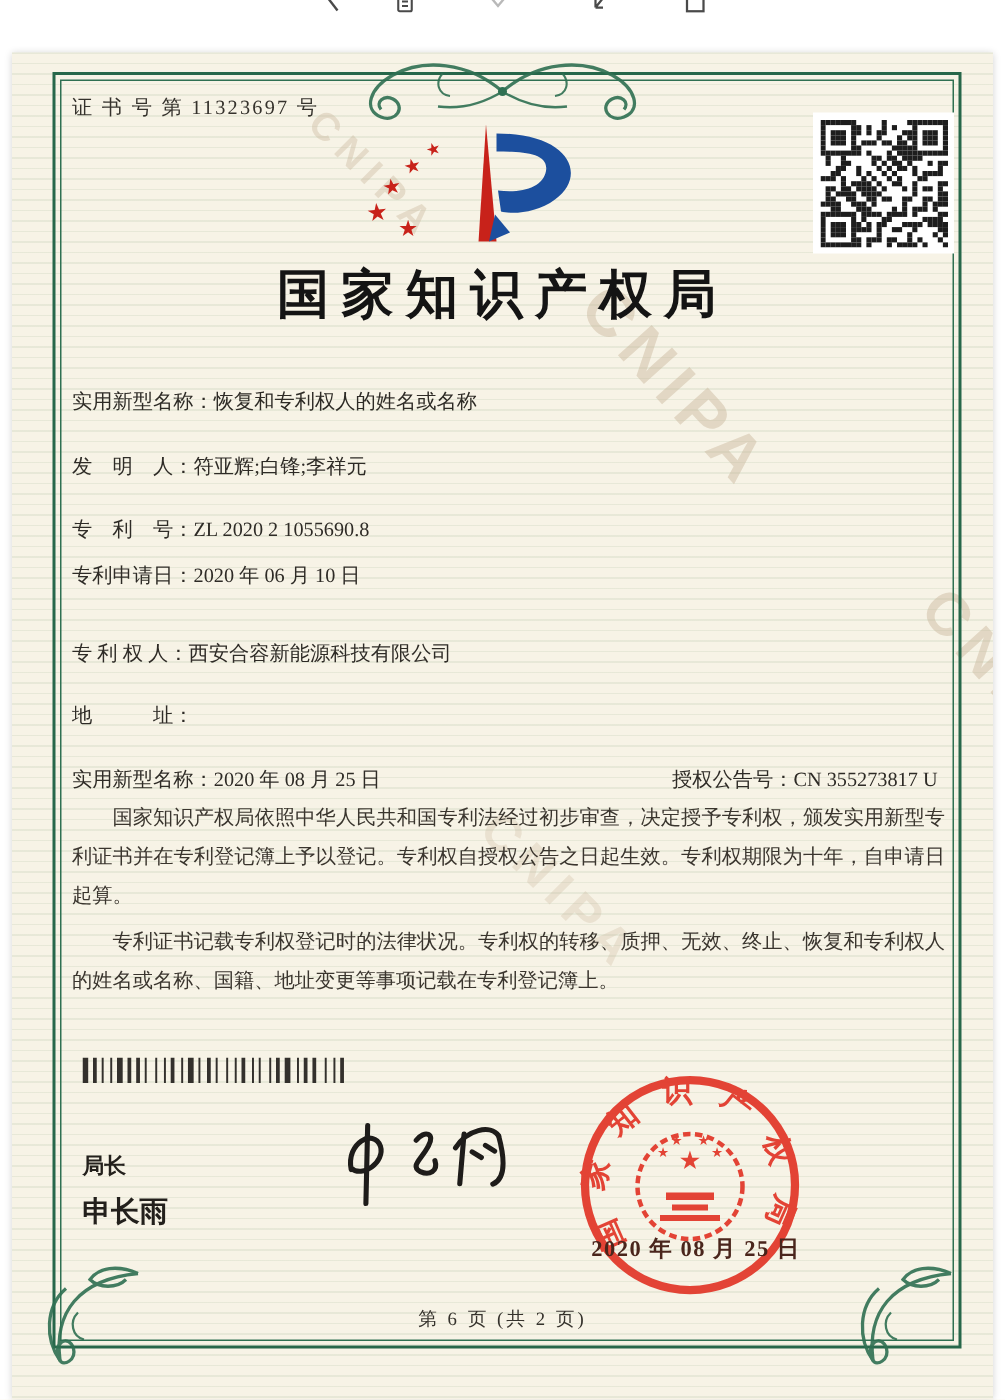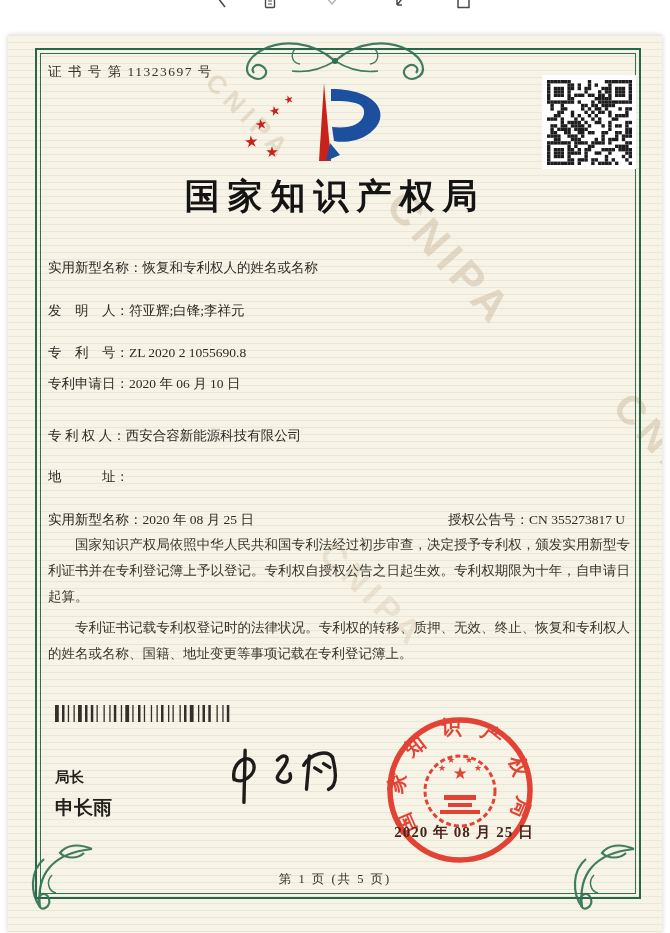--- a/index.html
+++ b/index.html
@@ -557,15 +557,15 @@
           <text x="98" y="64" font-size="9">★</text>
         </g>
         <rect x="64" y="88" width="32" height="5" stroke="none"></rect>
         <rect x="68" y="96" width="24" height="4" stroke="none"></rect>
         <rect x="60" y="103" width="40" height="4" stroke="none"></rect>
       </g>
     </g>
   </svg>
   <div class="seal-date">2020 年 08 月 25 日</div>
 
-  <div class="page-footer">第 1 页 (共 5 页)</div>
+  <div class="page-footer">第 6 页 (共 2 页)</div>
 
 </div>
 
 </body></html>

